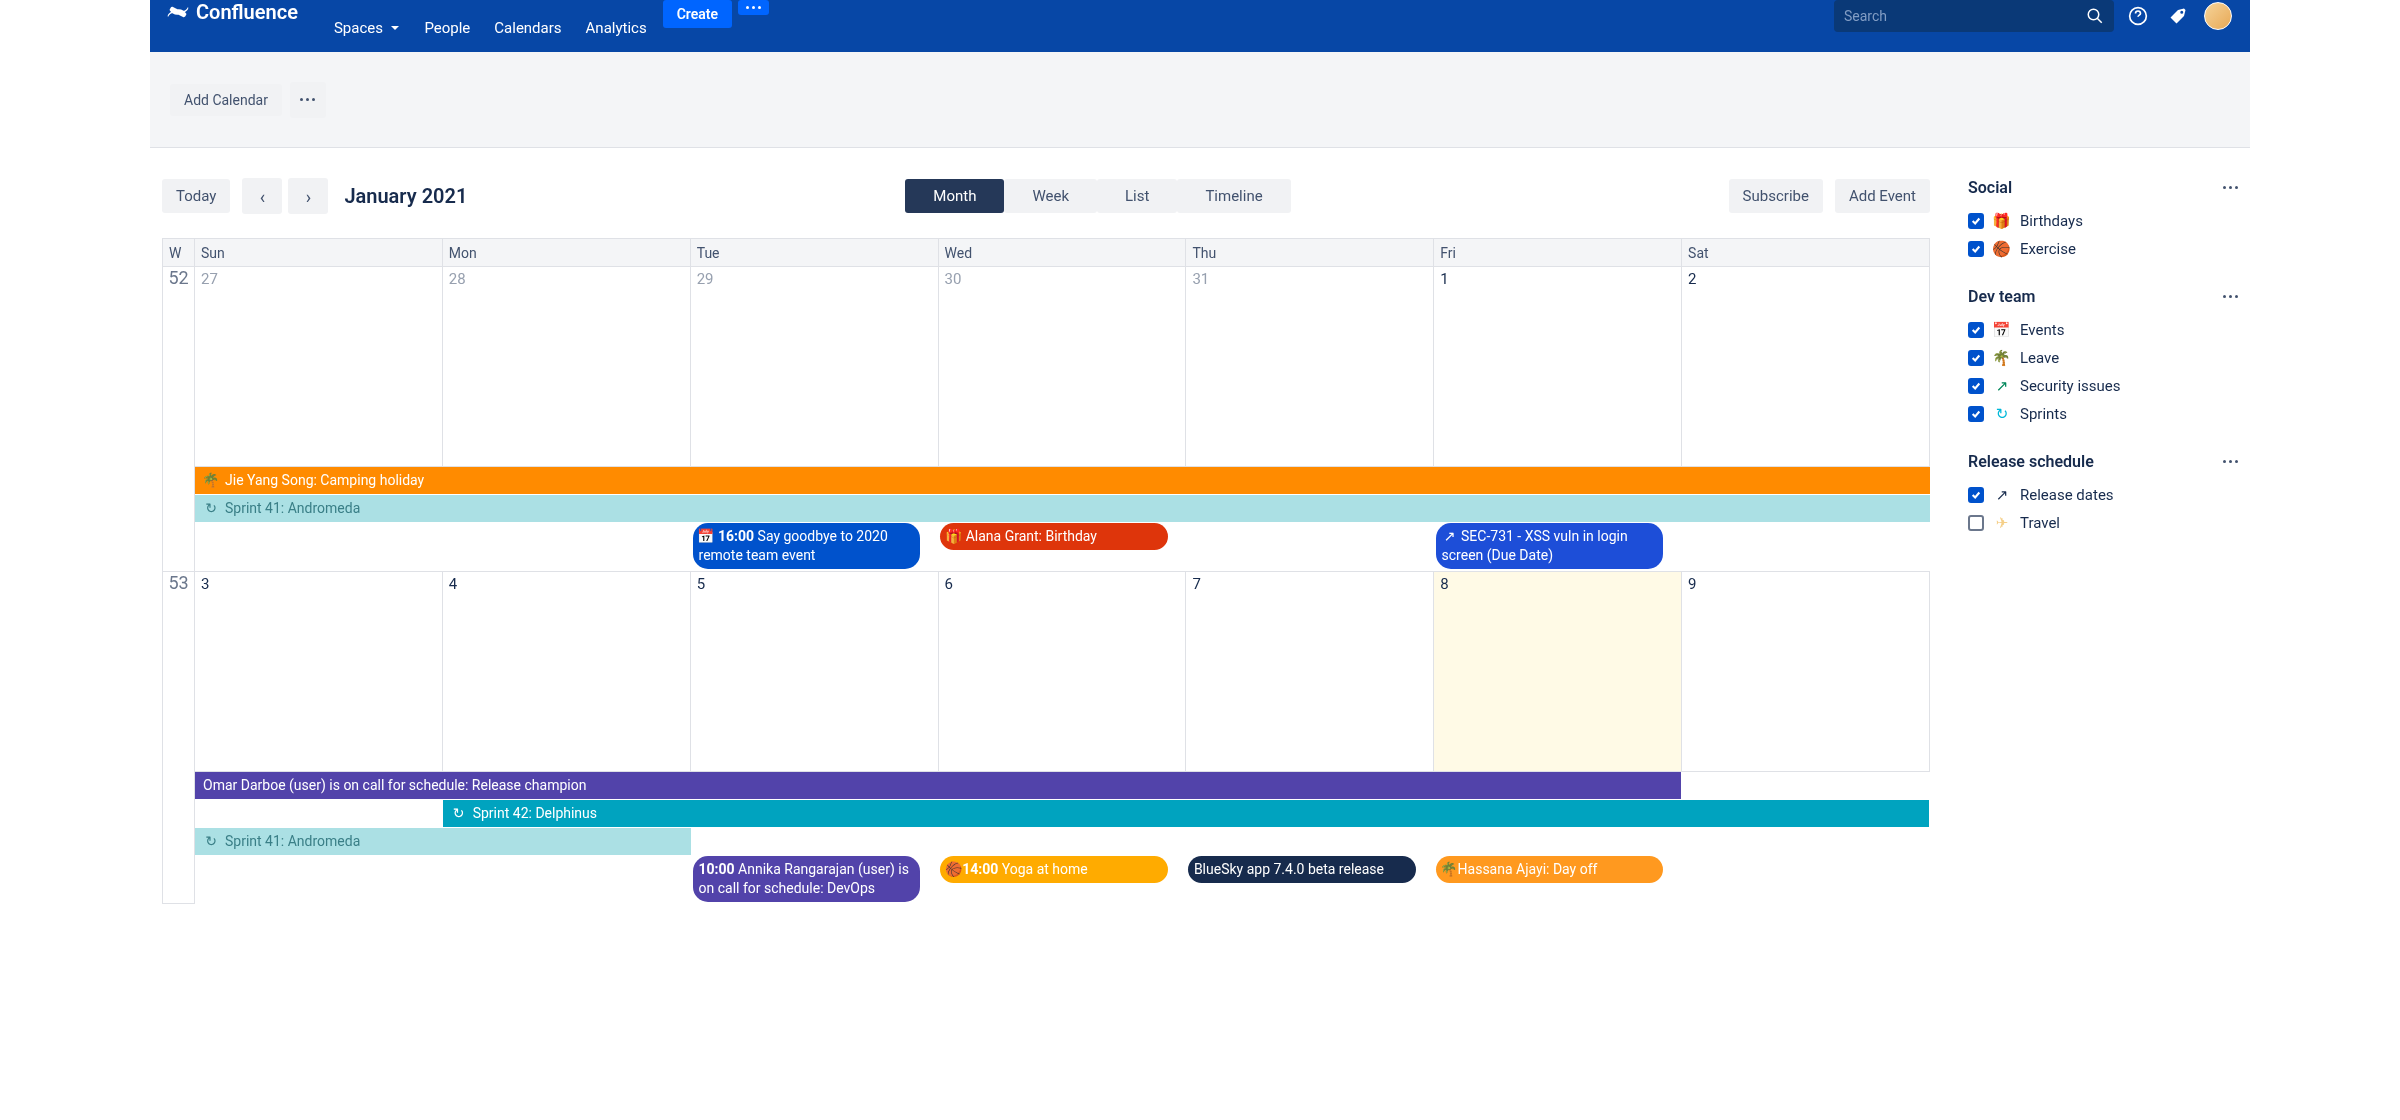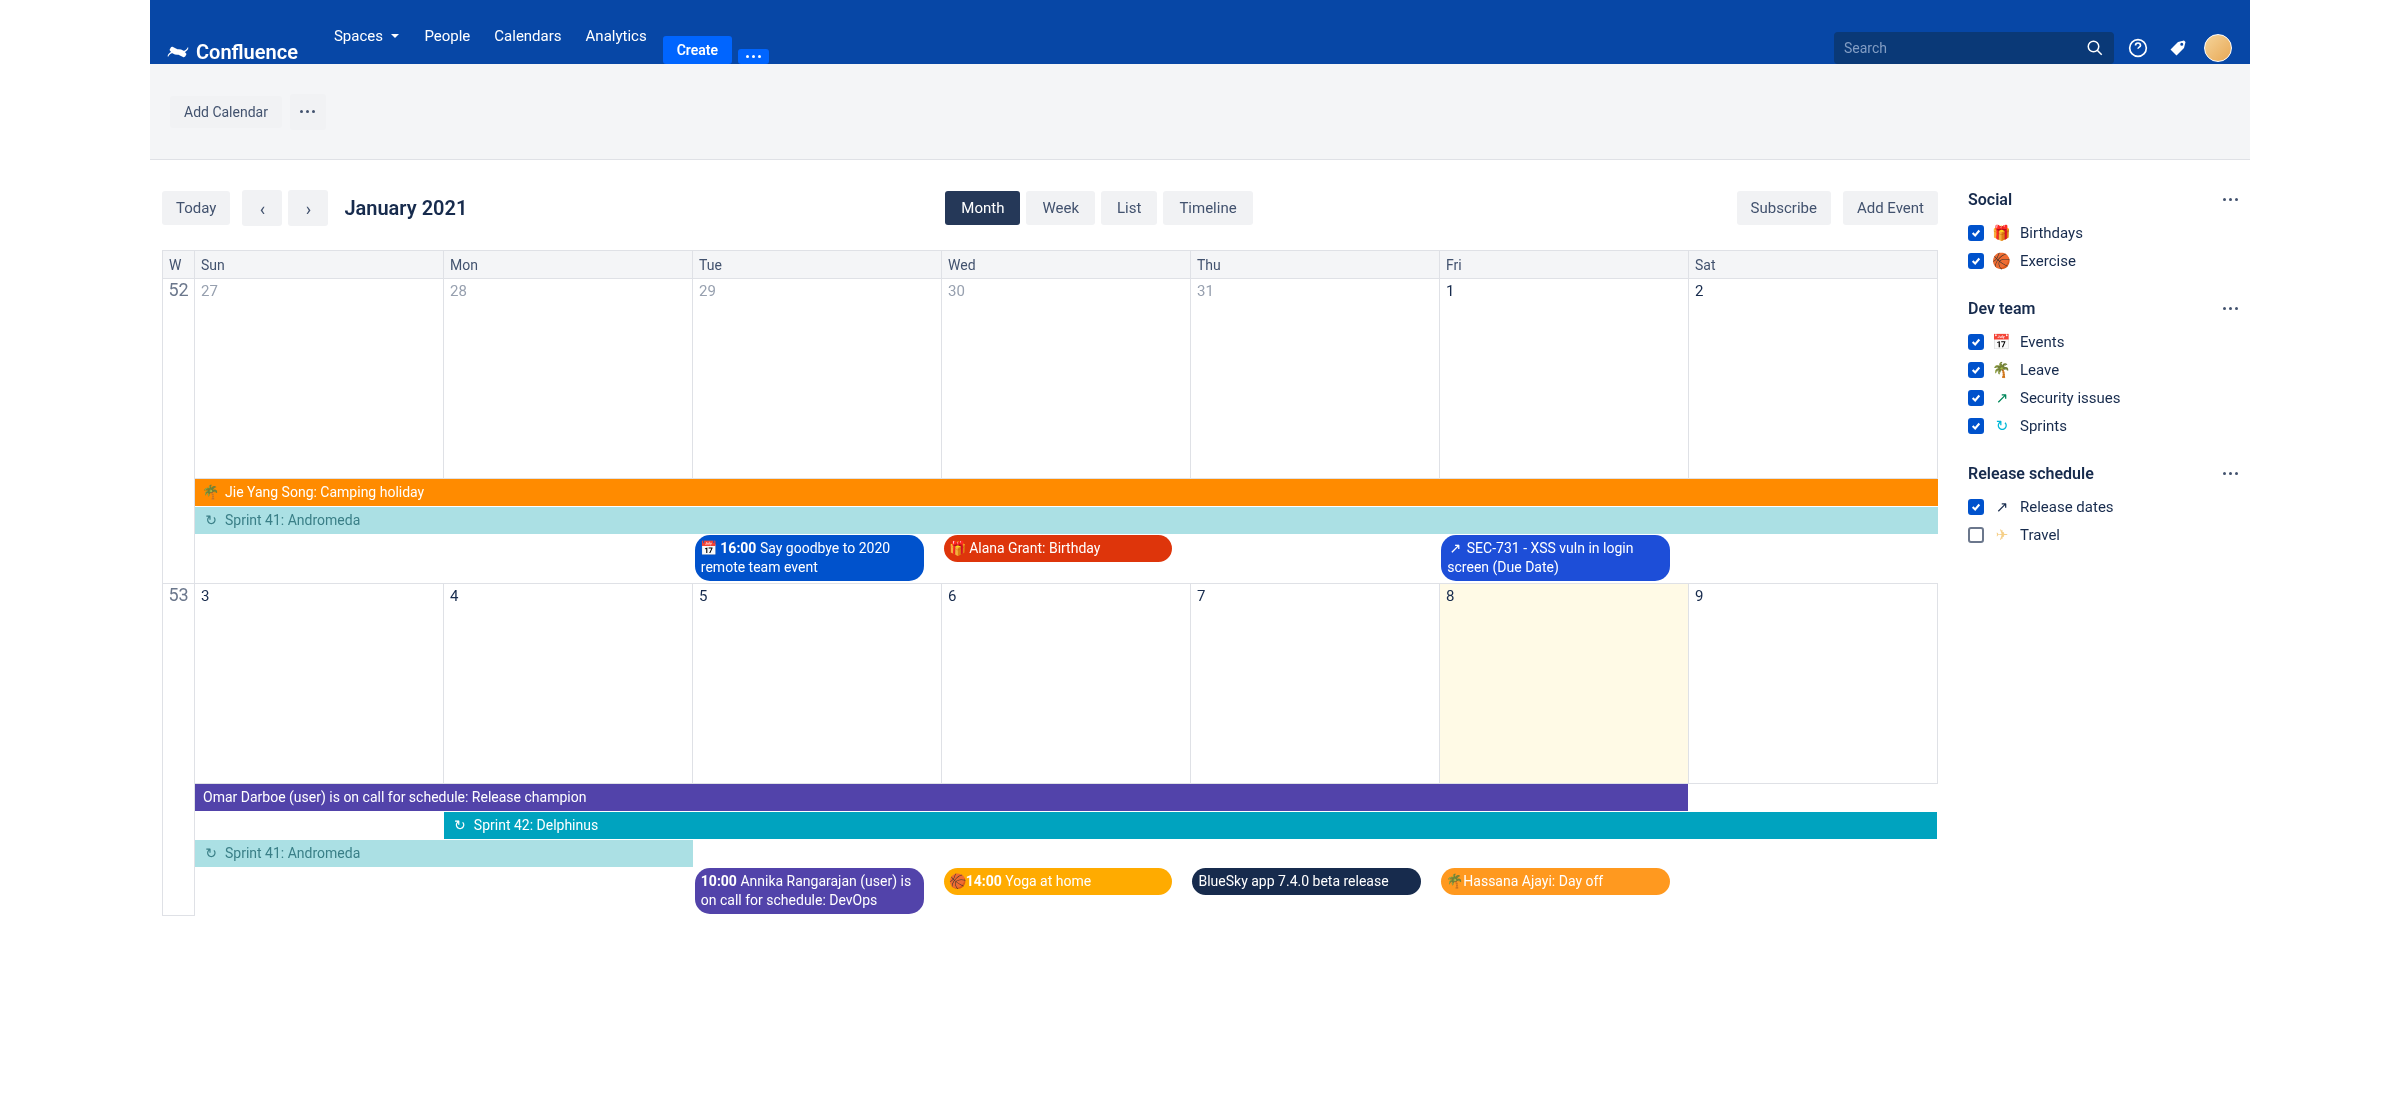--- a/index.html
+++ b/index.html
@@ -1,44 +1,44 @@
 <!DOCTYPE html>
 <html><head>
 <meta charset="utf-8">
 <style>
 *{box-sizing:border-box;margin:0;padding:0;font-family:-apple-system,BlinkMacSystemFont,"Segoe UI",Roboto,sans-serif}
 body{background:#fff;width:2400px;height:1120px;padding:0 150px}
-.navbar{background:#0747a6;height:64px;display:flex;align-items:flex-end;padding:0 16px;color:#fff;font-size:14px}
+.navbar{background:#0747a6;height:52px;display:flex;align-items:flex-start;padding:0 16px;color:#fff;font-size:14px}
 .logo{display:flex;align-items:center;gap:6px;font-size:20px;font-weight:600;margin-right:24px}
 .logo-icon{width:24px;height:24px}
 .nav-item{padding:0 12px;height:56px;display:flex;align-items:center;cursor:pointer;font-size:15px}
 .create-btn{background:#0065ff;padding:6px 14px;border-radius:3px;font-weight:600;margin-left:4px;margin-right:6px}
 .more-btn{background:#0065ff;padding:6px 8px;border-radius:3px;margin-left:0}
 .dots{display:flex;gap:3px}
 .dots span{width:3px;height:3px;background:#fff;border-radius:50%}
 .search-box{margin-left:auto;background:#0a3977;border-radius:4px;width:280px;height:32px;display:flex;align-items:center;padding:0 10px;color:#829dc4}
 .search-box input{background:none;border:none;color:#fff;outline:none;flex:1;font-size:14px}
 .search-box input::placeholder{color:#829dc4}
 .nav-icon{width:32px;height:32px;display:flex;align-items:center;justify-content:center;cursor:pointer;margin-left:8px}
 .avatar{width:28px;height:28px;border-radius:50%;background:linear-gradient(135deg,#f5d49a,#e8a855);border:1px solid #fff}
 .page-header{height:96px;display:flex;align-items:center;padding:0 12px;border-bottom:1px solid #dfe1e6;background:#f4f5f7}
 .page-title{font-size:29px;font-weight:500;color:#172b4d;flex:1}
 .hdr-btn{background:#f1f2f4;border:none;padding:8px 14px;border-radius:3px;font-size:14px;color:#42526e;cursor:pointer;margin-left:8px}
 .hdr-icon-btn{background:#f1f2f4;border:none;width:36px;height:36px;border-radius:3px;display:flex;align-items:center;justify-content:center;cursor:pointer;margin-left:8px}
 .dark-dots{display:flex;gap:3px}
 .dark-dots span{width:3px;height:3px;background:#42526e;border-radius:50%}
-.content{display:flex;padding:30px 12px;gap:30px}
+.content{display:flex;padding:30px 12px;gap:38px}
 .main{flex:1}
 .toolbar{display:flex;align-items:center;gap:12px;margin-bottom:24px}
 .btn{background:#f1f2f4;border:none;padding:8px 14px;border-radius:3px;font-size:15px;color:#42526e;cursor:pointer}
 .pager{display:flex;gap:6px}
 .pager button{background:#f1f2f4;border:none;width:40px;height:36px;border-radius:3px;cursor:pointer;color:#42526e;font-size:18px}
 .period{font-size:20px;font-weight:600;color:#172b4d;margin-left:4px}
 .view-seg{display:flex;margin-left:auto}
-.view-seg button{background:#f1f2f4;border:none;padding:8px 16px;font-size:15px;color:#42526e;cursor:pointer;border-radius:3px;margin-right:6px}
+.view-seg button{background:#f1f2f4;border:none;padding:8px 28px;font-size:15px;color:#42526e;cursor:pointer;border-radius:3px;margin-right:0}
 .view-seg button.active{background:#253858;color:#fff}
 .spacer{flex:1}
 .cal-table{width:100%;border-collapse:collapse;table-layout:fixed}
 .cal-table th{background:#f4f5f7;border:1px solid #dfe1e6;text-align:left;padding:4px 6px;font-weight:400;font-size:14px;color:#42526e;height:28px}
 .cal-table td{border:1px solid #dfe1e6;vertical-align:top;padding:0;height:200px}
 .wk-col{width:32px}
 .wk-cell{background:#fff;text-align:center;font-size:18px;color:#6b778c;padding-top:4px}
 .day-num{font-size:15px;color:#172b4d;padding:3px 6px}
 .day-num.muted{color:#97a0af}
 .highlight{background:#fffae6}

